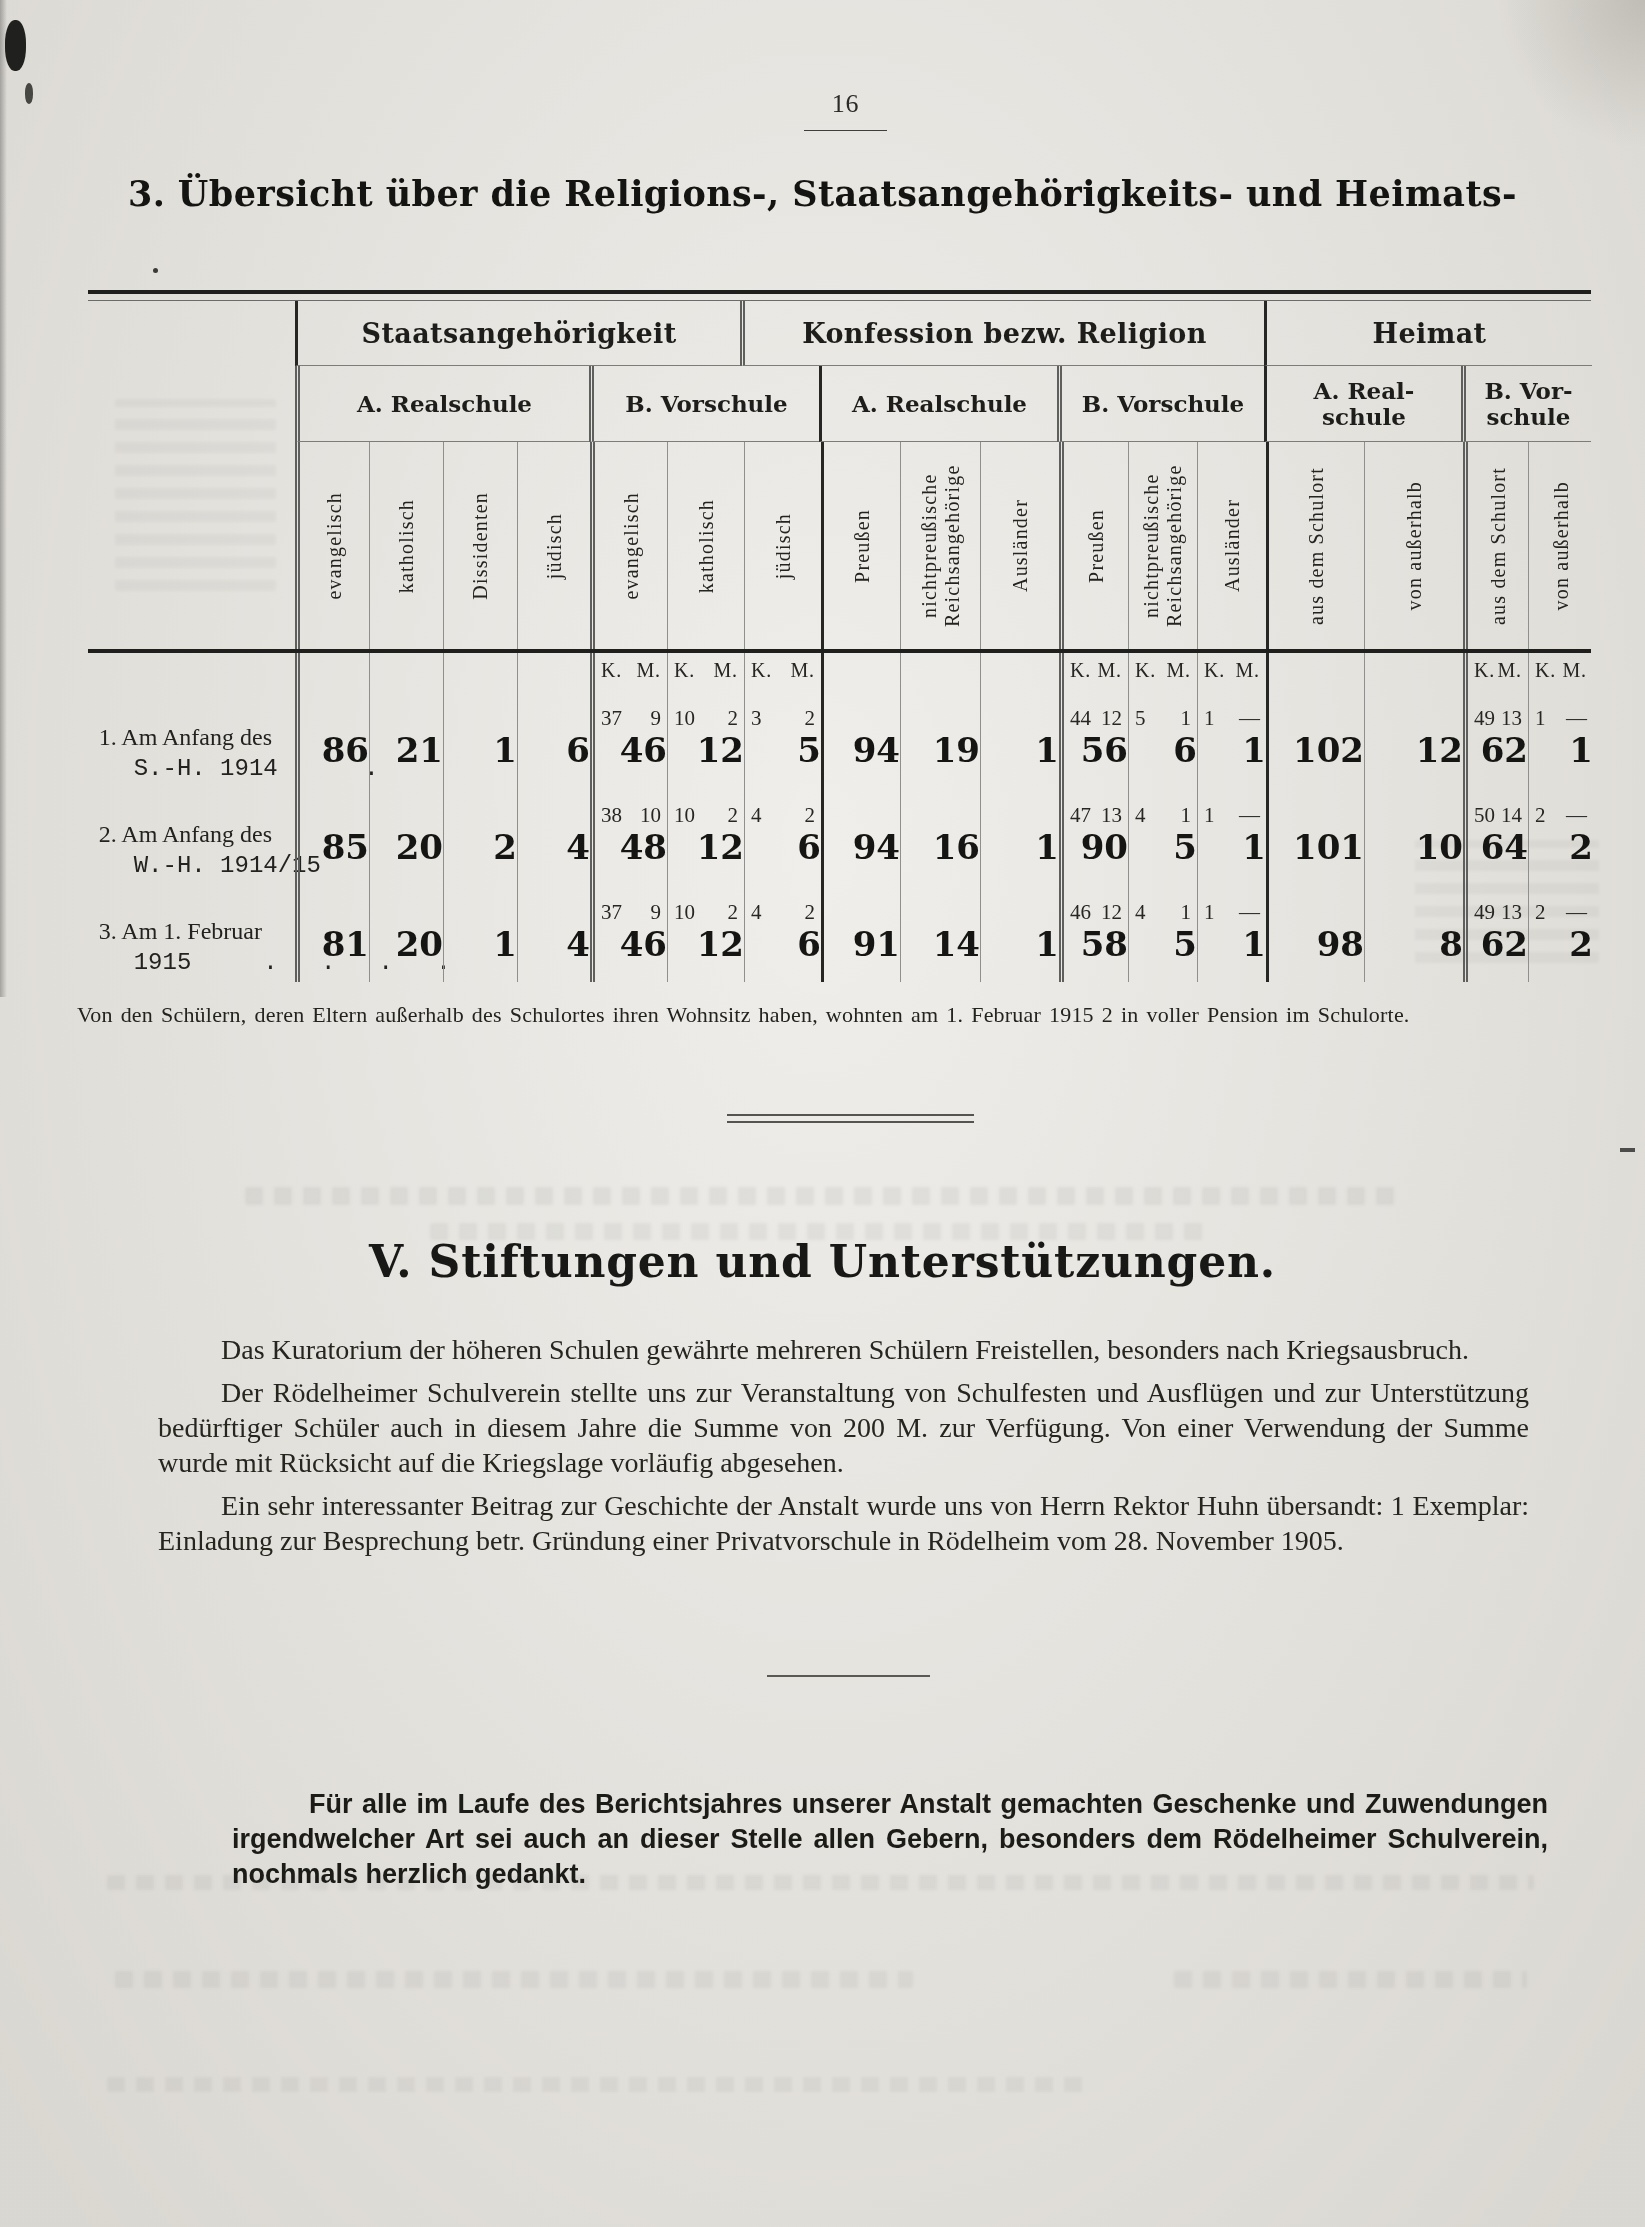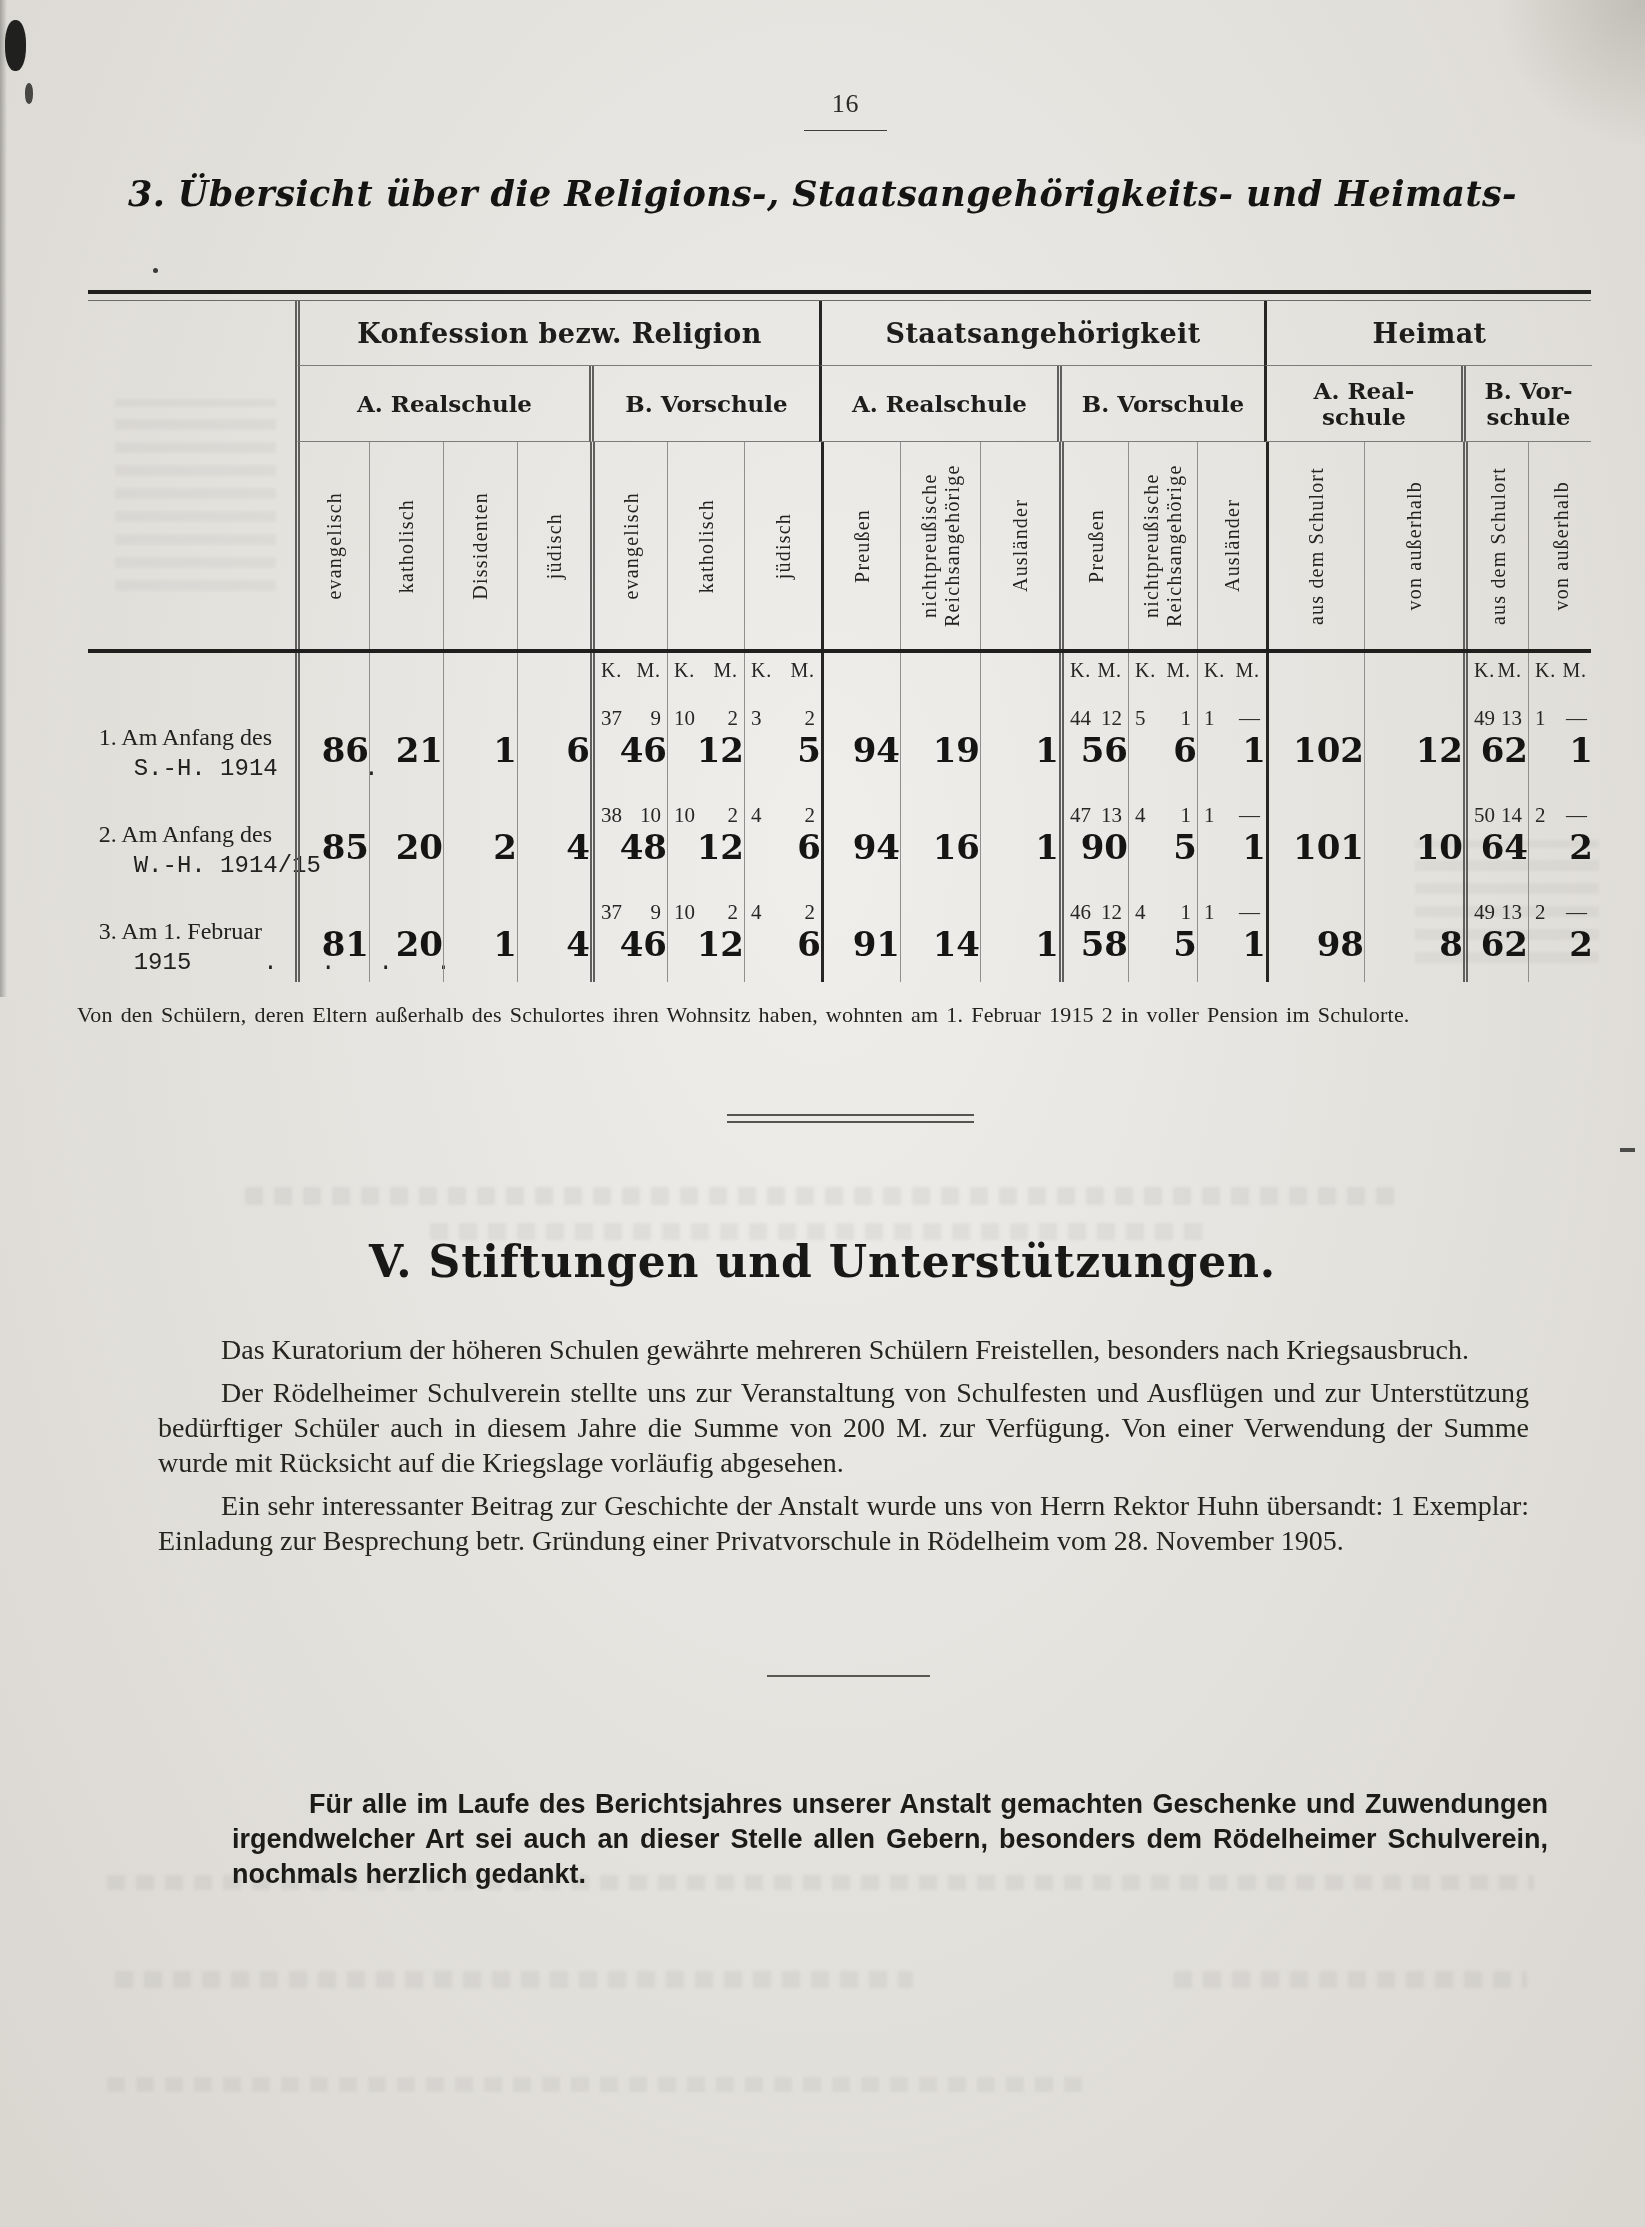--- a/index.html
+++ b/index.html
@@ -24,21 +24,21 @@
     background:repeating-linear-gradient(90deg, rgba(100,100,100,.16) 0 18.4px, rgba(100,100,100,0) 18.4px 29px);}
   .ghost.v{background:repeating-linear-gradient(0deg, rgba(100,100,100,.13) 0 10.7px, rgba(100,100,100,0) 10.7px 23px);}
   .dash-mark{position:absolute;background:#4c4c4a;}
   
   .pagenum-block{position:absolute;top:89px;left:804px;width:83px;text-align:center;
     border-bottom:1.5px solid #3e3e3c;padding-bottom:10.7px;}
   .pagenum-block .no{font-size:26px;letter-spacing:0.8px;color:#2a2a28;}
   
   .h-main{position:absolute;top:169px;left:0;width:1645px;text-align:center;
     font-family:"DejaVu Serif",serif;font-weight:700;font-size:35px;line-height:49px;
-    letter-spacing:0.4px;color:#141412;font-style:italic;}
+    letter-spacing:0.4px;color:#141412;}
   .h-section{position:absolute;top:1236px;left:0;width:1645px;text-align:center;
     font-family:"DejaVu Serif",serif;font-weight:700;font-size:44px;color:#181816;letter-spacing:0.8px;}
   
   #stat-table{position:absolute;left:88px;top:290px;width:1503px;color:#1d1d1b;}
   .hrule-thick{height:3.8px;background:#1f1f1d;}
   .hrule-gap{height:6.1px;}
   .hrule-thin{height:1.5px;background:#6b6b69;}
   .trow{display:flex;}
   .cell{box-sizing:border-box;flex:0 0 auto;}
   .bl {border-left:1.5px solid #8f8f8d;}
@@ -108,22 +108,22 @@
     <span>3. Übersicht über die Religions-, Staatsangehörigkeits- und Heimats-</span><br>
   </div>
 
   <div id="stat-table">
     <div class="hrule-thick"></div>
     <div class="hrule-gap"></div>
     <div class="hrule-thin"></div>
 
     <div class="trow band-g">
       <div class="cell" style="width:207px"></div>
+      <div class="cell grp blT bb" style="width:445px">Staatsangehörigkeit</div>
       <div class="cell grp blD bb" style="width:524px">Konfession bezw. Religion</div>
-      <div class="cell grp blT bb" style="width:445px">Staatsangehörigkeit</div>
       <div class="cell grp blT bb" style="width:328px">Heimat</div>
     </div>
 
     <div class="trow band-s">
       <div class="cell" style="width:207px"></div>
       <div class="cell sub blD bb" style="width:294px">A. Realschule</div>
       <div class="cell sub blD bb" style="width:230px">B. Vorschule</div>
       <div class="cell sub blT bb" style="width:238px">A. Realschule</div>
       <div class="cell sub blD bb" style="width:207px">B. Vorschule</div>
       <div class="cell sub blT bb" style="width:197px">

